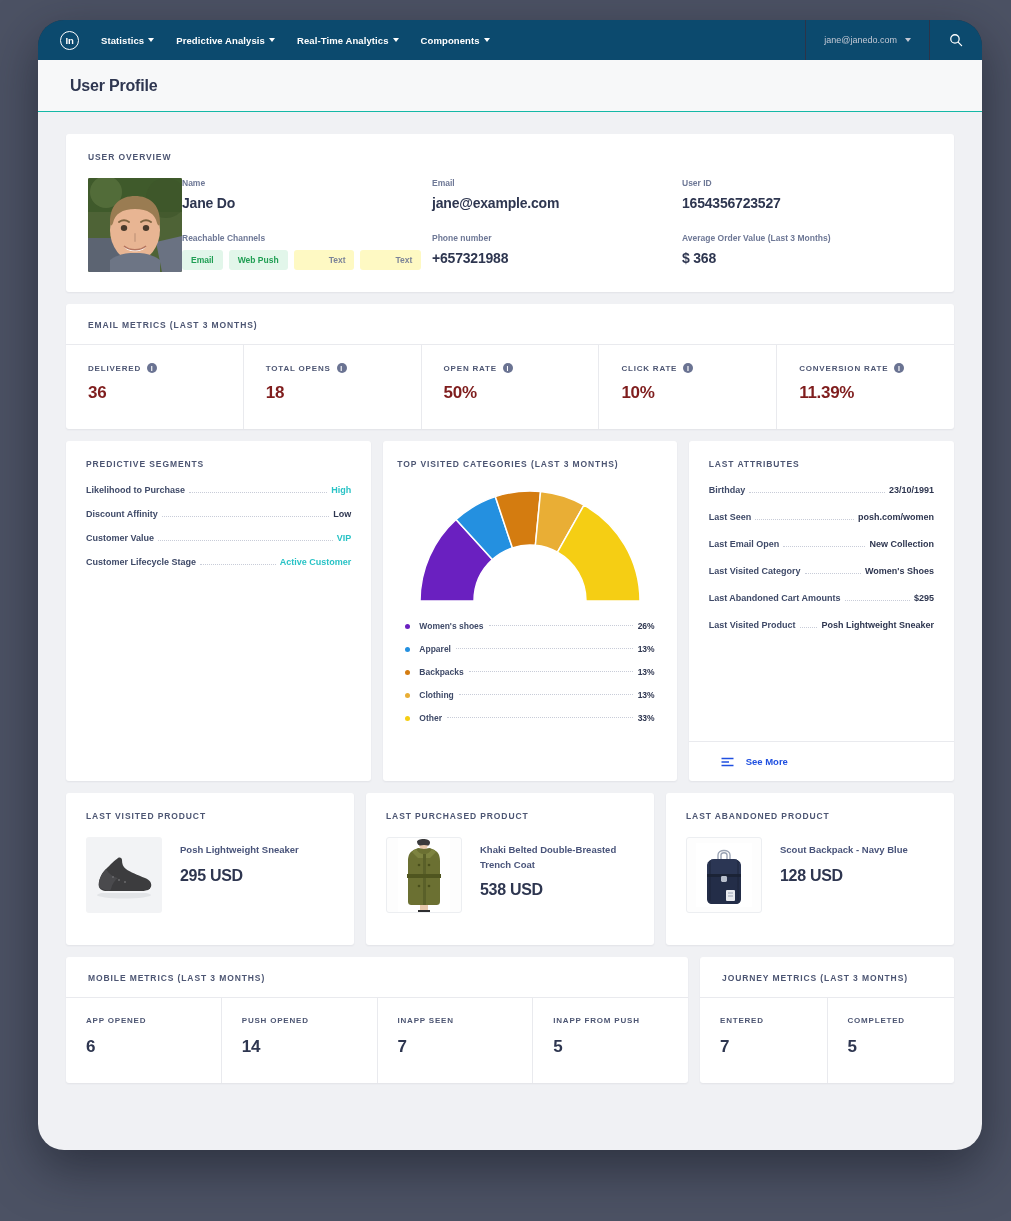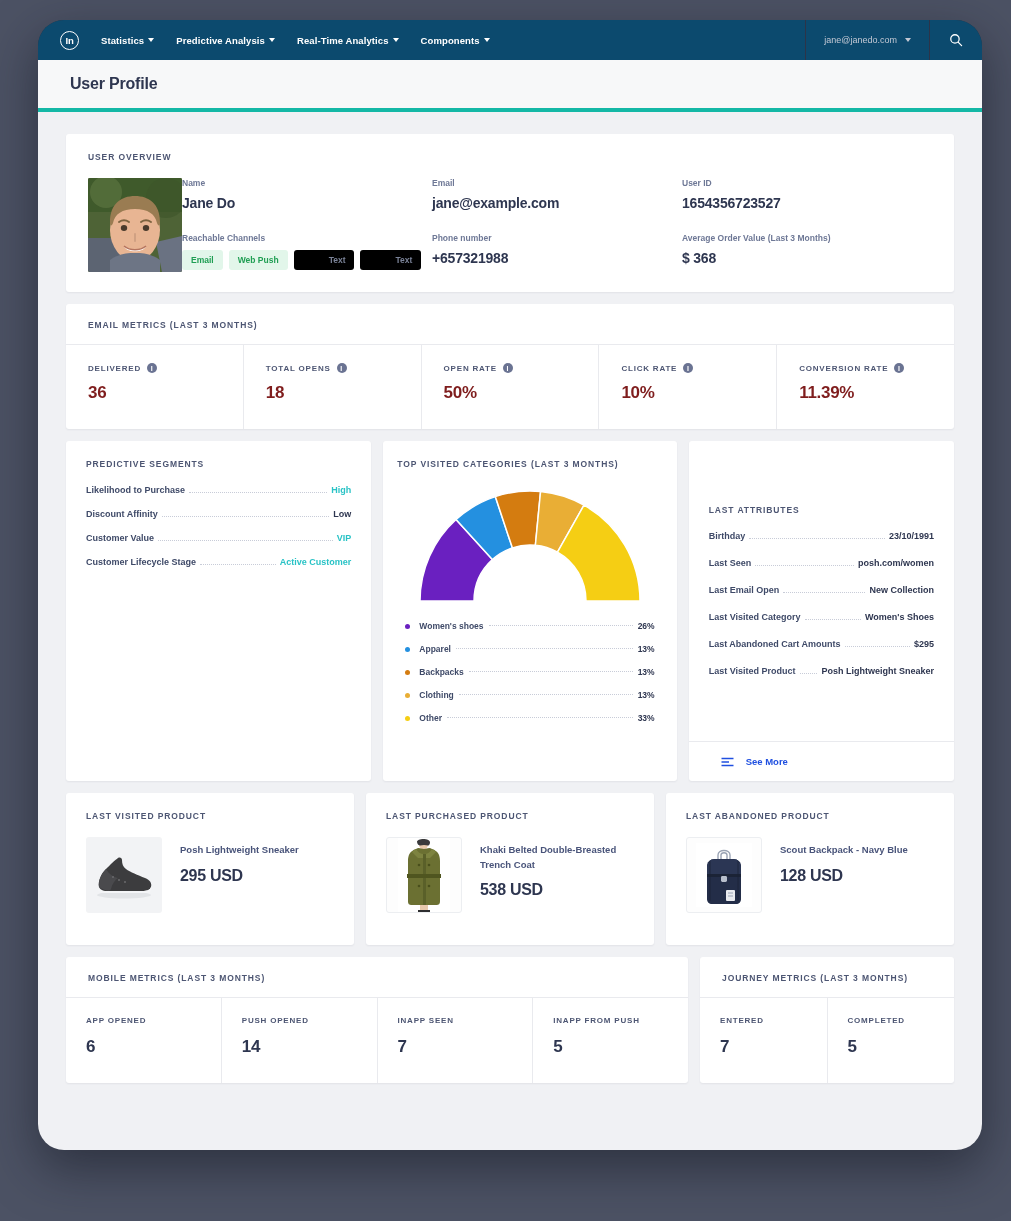--- a/index.html
+++ b/index.html
@@ -73,21 +73,21 @@
     background: #f0f1f4;
     height: 1090px;
     overflow: hidden;
     position: relative;
   }
   .page-head {
     background: #f7f8f9;
     height: 52px;
     display: flex; align-items: center;
     padding-left: 32px;
-    border-bottom: 4px solid #14b8a6;
+    border-bottom: 1px solid #14b8a6;
   }
   .page-title { font-size: 16px; font-weight: bold; color: #2e3650; letter-spacing: -.2px; }
 
   .content { padding: 22px 28px 0 28px; }
 
   .card {
     background: #fff;
     border-radius: 3px;
     box-shadow: 0 1px 2px rgba(36,42,64,.07);
   }
@@ -112,21 +112,21 @@
     row-gap: 20px;
   }
   .field-label { font-size: 8.5px; font-weight: bold; color: #6e7896; margin-bottom: 7px; }
   .field-value { font-size: 14px; font-weight: bold; color: #2e3650; letter-spacing: -.2px; }
   .badges { display: flex; gap: 6px; margin-top: 2px; }
   .badge {
     font-size: 8.5px; font-weight: bold;
     padding: 5px 9px; border-radius: 3px;
   }
   .badge.green { background: #e2f6ea; color: #1f9e53; }
-  .badge.gray  { background: #000000; color: #7b8398; padding-left: 35px; }
+  .badge.gray  { background: #fef9c3; color: #7b8398; padding-left: 35px; }
 
   
   .metrics-card { margin-bottom: 12px; }
   .metrics-head { padding: 16px 22px 14px 22px; }
   .metrics-row { display: flex; border-top: 1px solid #e9eaee; }
   .metric {
     flex: 1; padding: 18px 22px 26px 22px;
     border-right: 1px solid #e9eaee;
   }
   .metric:last-child { border-right: none; }
@@ -143,21 +143,21 @@
     font-style: normal; line-height: 1;
   }
   .metric-value { font-size: 17px; font-weight: bold; color: #7f1d1d; margin-top: 10px; letter-spacing: -.3px; }
 
   
   .row3 { display: flex; gap: 12px; margin-bottom: 12px; }
   .row3 > .card { flex: 1; }
 
   .seg-card { padding: 18px 20px 20px 20px; height: 340px; }
   .attr-card { height: 340px; display: flex; flex-direction: column; }
-  .attr-inner { padding: 18px 20px 0 20px; flex: 1; margin-top: 46px; }
+  .attr-inner { padding: 18px 20px 0 20px; flex: 1; }
   .cat-card { padding: 18px 14px 20px 14px; height: 340px; }
 
   .leader-list { margin-top: 16px; }
   .leader {
     display: flex; align-items: baseline;
     font-size: 9px; font-weight: bold;
     margin-bottom: 14px; white-space: nowrap;
   }
   .leader .lbl { color: #3f4a68; }
   .leader .dots {

